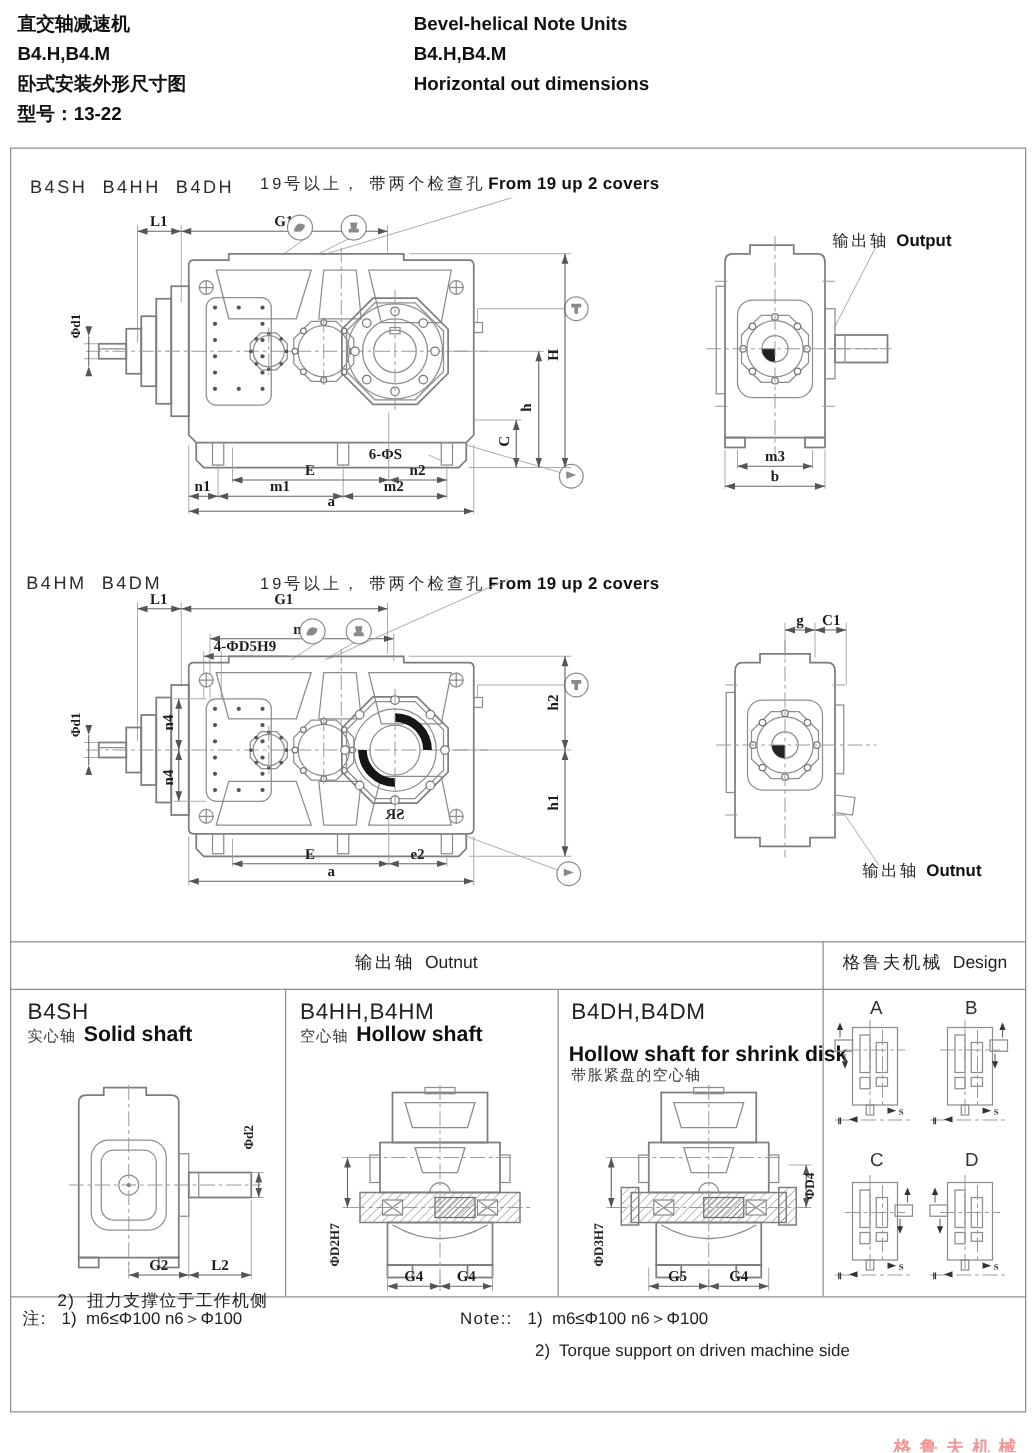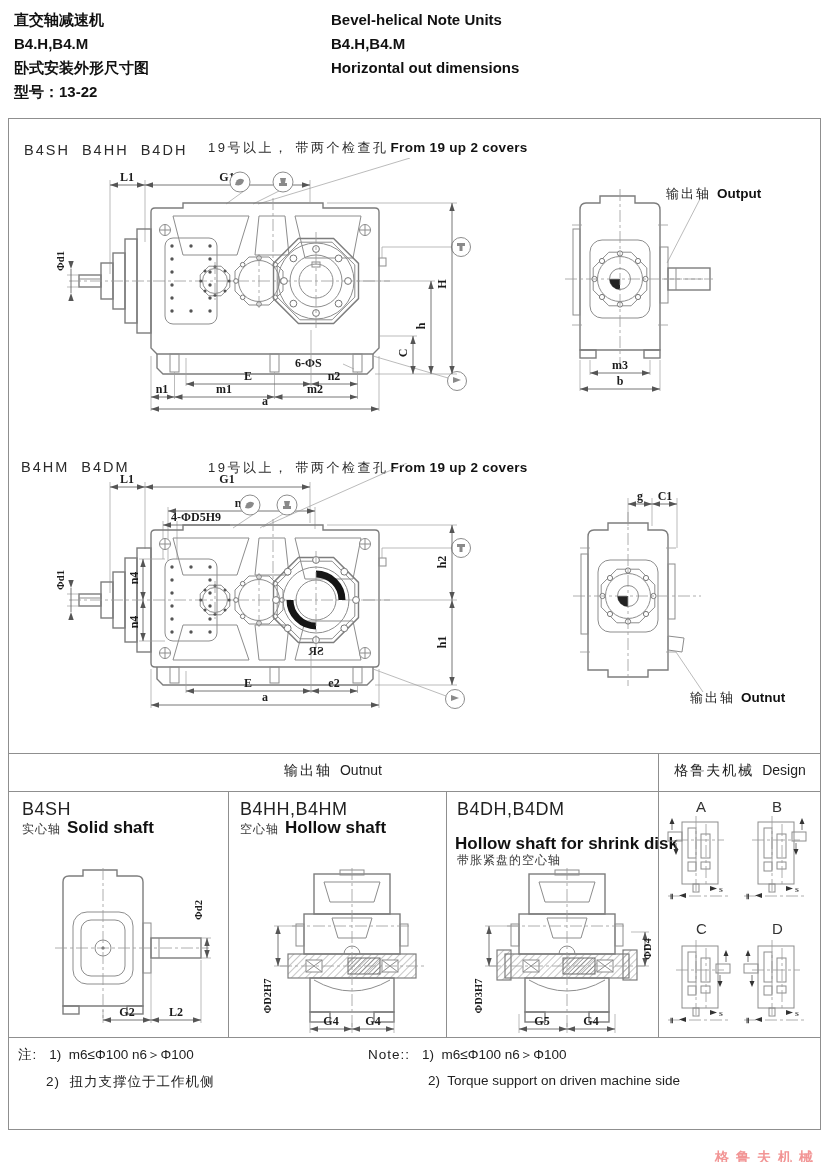--- a/index.html
+++ b/index.html
@@ -783,21 +783,21 @@
       <path d="M10,47 l-2.5,-6 l5,0 z" fill="#333"></path>
     <path d="M20,77 l-7,2.5 l7,2.5 z" fill="#333"></path>
       <text class="ds" x="4" y="83">Ⅱ</text>
     <path d="M44,70 l7,2.5 l-7,2.5 z" fill="#333"></path>
       <text class="ds" x="53" y="76">S</text>
   </svg>
 
   <div class="abs notes" style="left:18px;top:1046px">
     <span class="lbl">注:</span><span class="txt">1)  m6≤Φ100 n6＞Φ100</span>
   </div>
-  <div class="abs notes" style="left:46px;top:1073px">
+  <div class="abs notes" style="left:46px;top:1032px">
     <span class="txt" style="margin-left:0;letter-spacing:1px">2)  扭力支撑位于工作机侧</span>
   </div>
   <div class="abs notes" style="left:368px;top:1046px">
     <span class="lbl">Note::</span><span class="txt">1)  m6≤Φ100 n6＞Φ100</span>
   </div>
   <div class="abs notes" style="left:428px;top:1073px">
     <span class="txt" style="margin-left:0">2)  Torque support on driven machine side</span>
   </div>
 
   <div class="abs wm" style="left:608px;top:1102px;width:212px">

